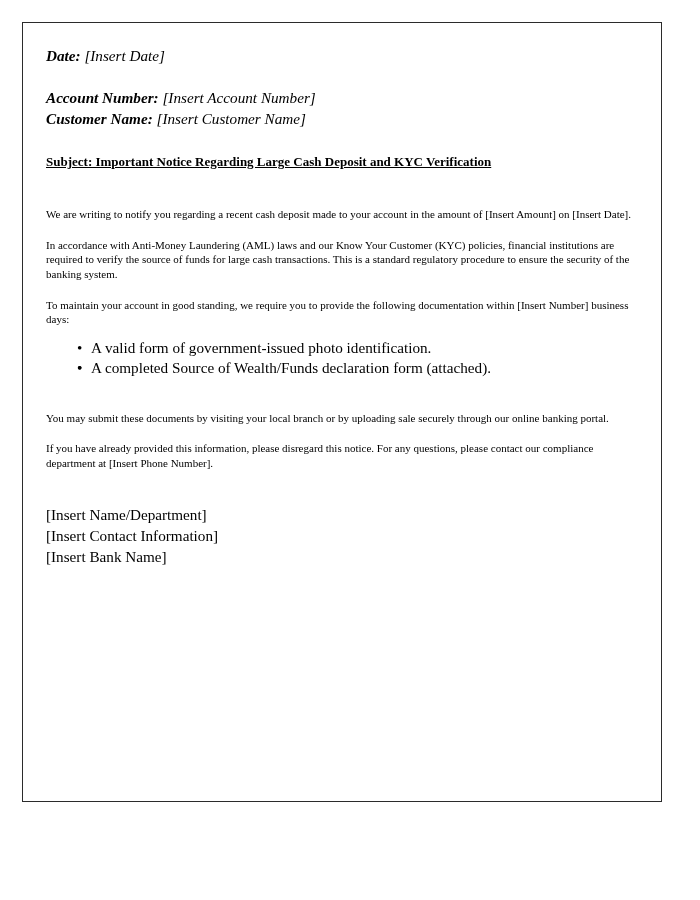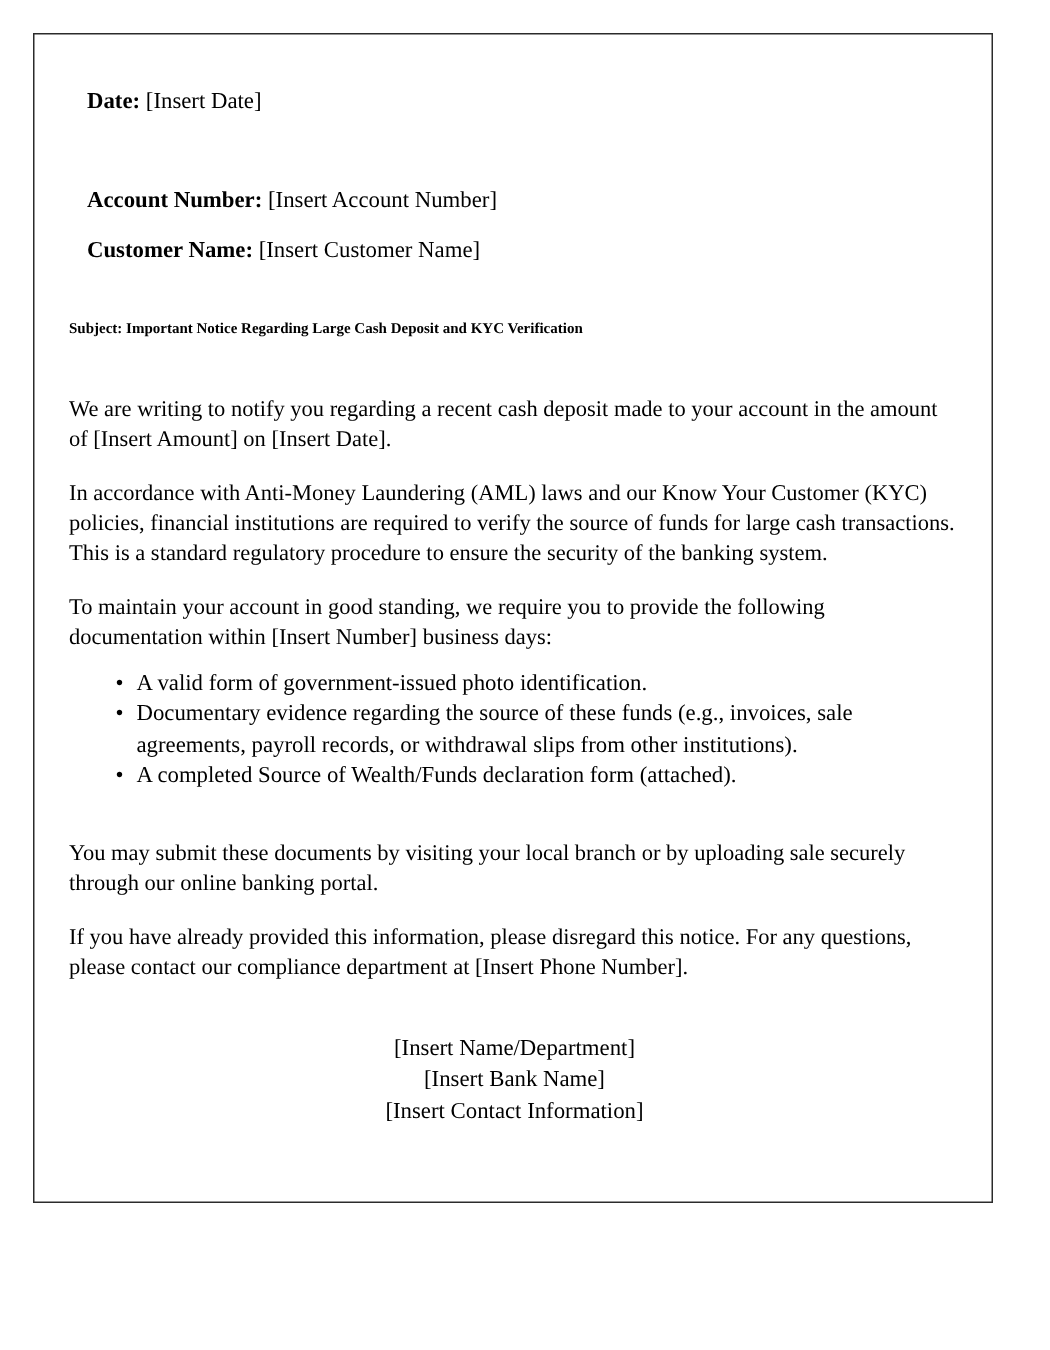--- a/index.html
+++ b/index.html
@@ -31,54 +31,56 @@
     position: absolute;
     left: 23px;
     top: 23px;
     width: 594px;
     font-size: 15.2px;
     line-height: 1.30;
     color: #000000;
   }
 
   .meta-line {
-    margin: 12px;
+    margin: 0;
     font-size: 15.2px;
     line-height: 1.38;
+    font-style: italic;
   }
   .meta-label {
     font-weight: bold;
   }
   .meta-value {
     font-weight: normal;
   }
 
   .block-gap-date   { height: 21px; }
   .block-gap-recip  { height: 23px; }
   .block-gap-subj   { height: 21px; }
   .block-gap-para   { height: 16px; }
   .block-gap-list   { height: 11px; }
   .block-gap-sign   { height: 18px; }
 
   .subject-line {
     margin: 0;
     font-weight: bold;
-    font-size: 10px;
+    font-size: 13px;
     line-height: 1.32;
+    text-decoration: underline;
   }
 
   .salutation {
     margin: 0;
     font-size: 15.2px;
     line-height: 1.32;
   }
 
   .para {
     margin: 0;
-    font-size: 15px;
+    font-size: 11px;
     line-height: 1.335;
     text-align: left;
   }
 
   ul.doc-list {
     margin: 0;
     padding: 0 0 0 0;
     list-style: none;
   }
   ul.doc-list li {
@@ -102,21 +104,20 @@
     line-height: 1.32;
   }
 
   .signature-block {
     margin: 0;
   }
   .signature-line {
     margin: 0;
     font-size: 15.2px;
     line-height: 1.38;
-    text-align: center;
   }
 </style>
 </head>
 <body>
 
 <div class="page-frame">
 
   <div class="letter-body">
 
     <p class="meta-line">
@@ -158,21 +159,20 @@
 
     <div class="block-gap-list"></div>
 
     <ul class="doc-list">
       <li>
         <span class="bullet-glyph">•</span>
         <span>A valid form of government-issued photo identification.</span>
       </li>
       <li>
         <span class="bullet-glyph">•</span>
-        <span>Documentary evidence regarding the source of these funds (e.g., invoices, sale agreements, payroll records, or withdrawal slips from other institutions).</span>
       </li>
       <li>
         <span class="bullet-glyph">•</span>
         <span>A completed Source of Wealth/Funds declaration form (attached).</span>
       </li>
     </ul>
 
     <div class="block-gap-para"></div>
 
 
@@ -184,18 +184,18 @@
 
     <p class="para">If you have already provided this information, please disregard this notice. For any questions, please contact our compliance department at [Insert Phone Number].</p>
 
     <div class="block-gap-para"></div>
 
 
     <div class="block-gap-sign"></div>
 
     <div class="signature-block">
       <p class="signature-line">[Insert Name/Department]</p>
+      <p class="signature-line">[Insert Contact Information]</p>
       <p class="signature-line">[Insert Bank Name]</p>
-      <p class="signature-line">[Insert Contact Information]</p>
     </div>
 
   </div>
 </div>
 
 </body></html>

